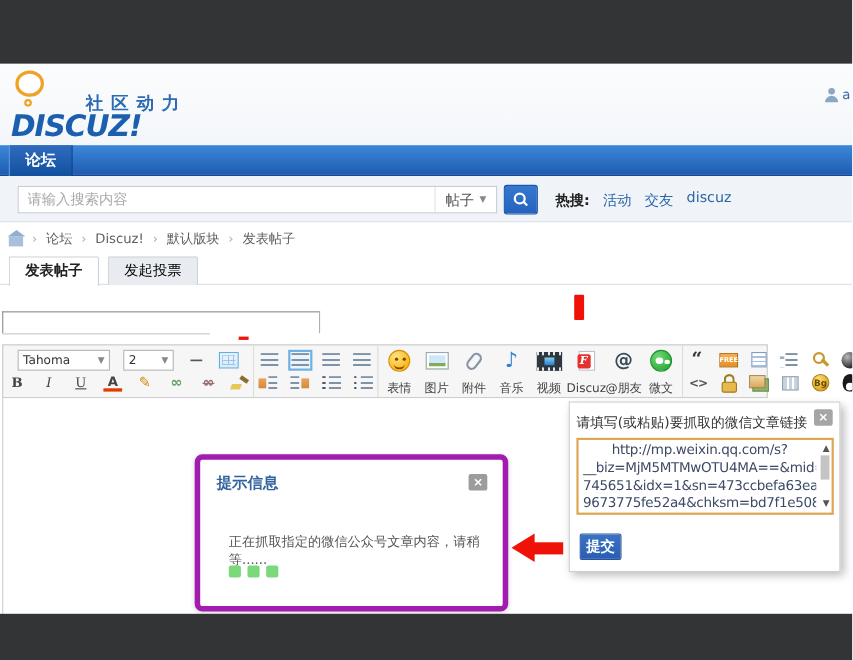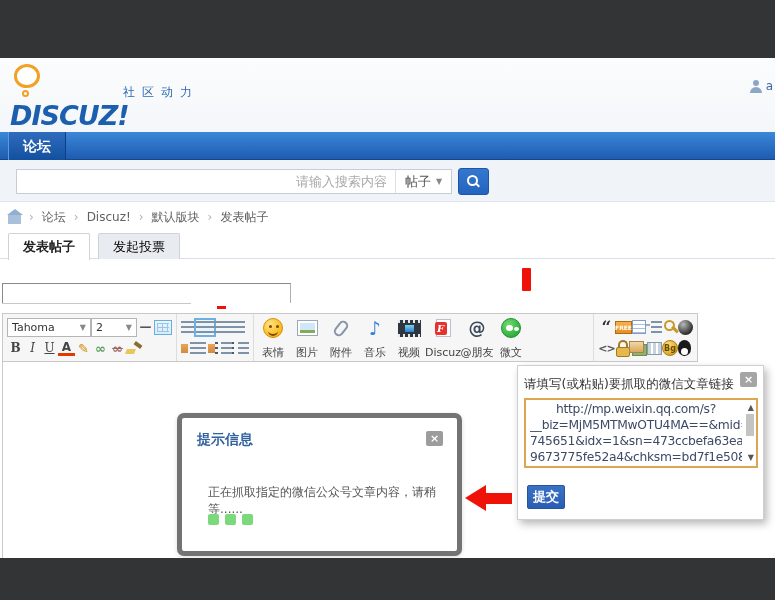--- a/index.html
+++ b/index.html
@@ -12,22 +12,22 @@
   #letterbox-bottom { top:558px; height:42px; }
 
   
   #header { position:absolute; left:0; top:58px; width:775px; height:74px;
             background:linear-gradient(#fbfcfd,#f4f7fa); }
   #logo { position:absolute; left:10px; top:4px; width:200px; height:70px; }
   .bubble { position:absolute; left:4px; top:2px; width:26px; height:24px;
             border:3px solid #f0a227; border-radius:50% 50% 50% 48%; background:#fff; }
   .bubble-tail { position:absolute; left:12px; top:28px; width:7px; height:7px;
                  border:2px solid #f0a227; border-radius:50%; background:#fff; }
-  .tagline { position:absolute; left:68px; top:22px; font-size:12px; font-weight:normal;
-             color:#2c6bb3; letter-spacing:7px;margin-left:45px; }
+  .tagline { position:absolute; left:68px; top:22px; font-size:16px; font-weight:bold;
+             color:#2c6bb3; letter-spacing:7px; }
   .brand { position:absolute; left:0px; top:38px; font-size:27px; font-style:italic;
            font-weight:900; color:#1b5fae; letter-spacing:-1px; }
   #user-area { position:absolute; right:2px; top:20px; height:16px; display:flex;
                align-items:center; gap:4px; color:#3a68a8; font-size:12px; }
   .person { position:relative; width:12px; height:13px; }
   .person::before { content:""; position:absolute; left:3px; top:0; width:6px; height:6px;
                     border-radius:50%; background:#8ca6c6; }
   .person::after { content:""; position:absolute; left:0; top:7px; width:12px; height:6px;
                    border-radius:6px 6px 0 0; background:#8ca6c6; }
 
@@ -38,21 +38,21 @@
              background:linear-gradient(#2f6cbe,#12509f); border-left:1px solid #5a9ade;
              border-right:1px solid #0d3f83; color:#fff; font-size:14px; font-weight:bold;
              line-height:28px; }
 
   
   #searchbar { position:absolute; left:0; top:160px; width:775px; height:42px;
                background:#f0f4f8; border-bottom:1px solid #dde4ec; }
   #search-box { position:absolute; left:16px; top:9px; width:436px; height:25px;
                 background:#fff; border:1px solid #c6cdd5; display:flex; }
   #search-input { flex:1; border:none; outline:none; padding:0 8px; font-size:13px;
-                  color:#333; font-family:inherit; background:transparent;text-align:right; }
+                  color:#333; font-family:inherit; background:transparent; }
   #search-input::placeholder { color:#a9a9a9; }
   #search-scope { width:56px; border-left:1px solid #dde2e8; display:flex; align-items:center;
                   justify-content:center; gap:5px; font-size:13px; color:#555; cursor:default; }
   .caret { font-size:8px; color:#888; }
   #search-button { position:absolute; left:458px; top:8px; width:31px; height:27px;
                    background:linear-gradient(#3578d0,#2463bd); border:1px solid #1d55a8;
                    border-radius:3px; display:flex; align-items:center; justify-content:center; }
   .mag { position:relative; width:13px; height:13px; }
   .mag::before { content:""; position:absolute; left:0; top:0; width:7px; height:7px;
                  border:2px solid #fff; border-radius:50%; }
@@ -96,21 +96,21 @@
                      border-top:13px solid transparent; border-bottom:13px solid transparent;
                      border-right:21px solid #ee1208; }
   #red-arrow .shaft { position:absolute; left:20px; top:8px; width:27px; height:11px;
                       background:#ee1208; }
 
   
   #toolbar { position:absolute; left:2px; top:313px; width:696px; height:49px;
              background:#f6f6f6; border:1px solid #c9c9c9; display:flex; }
   .tb-group { height:100%; padding:3px 4px; display:flex; flex-direction:column;
               justify-content:space-between; border-right:1px solid #ddd; }
-  .tb-row { display:flex; align-items:center; gap:0; height:20px; }
+  .tb-row { display:flex; align-items:center; gap:12px; height:20px;justify-content:center; }
   .tb-select { height:19px; background:#fff; border:1px solid #b5b5b5; display:flex;
                align-items:center; justify-content:space-between; padding:0 4px;
                font-size:11px; color:#333; }
   .mini { min-width:17px; height:17px; display:flex; align-items:center; justify-content:center;
           font-size:12px; color:#444; }
   .mini.b { font-weight:bold; font-family:"DejaVu Serif",serif; }
   .mini.i { font-style:italic; font-family:"DejaVu Serif",serif; }
   .mini.u { text-decoration:underline; font-family:"DejaVu Serif",serif; }
   .mini.a-color { font-weight:bold; border-bottom:3px solid #e03c00; height:15px; }
   .mini.pencil { color:#d08a00; font-size:13px; }
@@ -211,21 +211,21 @@
         border-radius:50% 50% 46% 46%; }
   .qq::after { content:""; position:absolute; left:3px; bottom:1px; width:7px; height:7px;
                background:#fff; border-radius:50%; }
 
   
   #editor-canvas { position:absolute; left:2px; top:362px; width:696px; height:196px;
                    background:#fff; border-left:1px solid #ccc; }
 
   
   #dialog { position:absolute; left:177px; top:413px; width:285px; height:143px;
-            background:#fff; border:5px solid #737373; border-radius:7px;
+            background:#fff; border:5px solid #a21caf; border-radius:7px;
             box-shadow:0 1px 4px rgba(0,0,0,.15); }
   #dialog-title { position:absolute; left:15px; top:13px; font-size:14px; font-weight:bold;
                   color:#33639f; }
   .close-btn { position:absolute; width:17px; height:15px; background:#9c9c9c; border-radius:2px;
                color:#fff; font-size:11px; line-height:15px; text-align:center; font-weight:bold; }
   #dialog-close { right:14px; top:13px; }
   #dialog-message { position:absolute; left:26px; top:66px; width:240px; font-size:12px;
                     color:#555; }
   #dialog-dots { position:absolute; left:26px; top:96px; display:flex; gap:6px; }
   #dialog-dots span { width:11px; height:11px; background:#7bd87b; border-radius:2px; }
@@ -278,20 +278,27 @@
     <div id="search-box">
       <input id="search-input" placeholder="请输入搜索内容" style="">
       <div id="search-scope">
         <span>帖子</span>
         <span class="caret">▼</span>
       </div>
     </div>
     <div id="search-button">
       <span class="mag"></span>
     </div>
+    <div id="hot-area">
+      <span class="hot-label">热搜:</span>
+
+    <a href="#">活动</a>
+        <a href="#">交友</a>
+        <a href="#">discuz</a>
+      </div>
   </div>
 
   <div id="breadcrumb">
     <span class="home"></span>
 
   <span class="crumb-sep">›</span>
       <span class="crumb">论坛</span>
       <span class="crumb-sep">›</span>
       <span class="crumb">Discuz!</span>
       <span class="crumb-sep">›</span>

